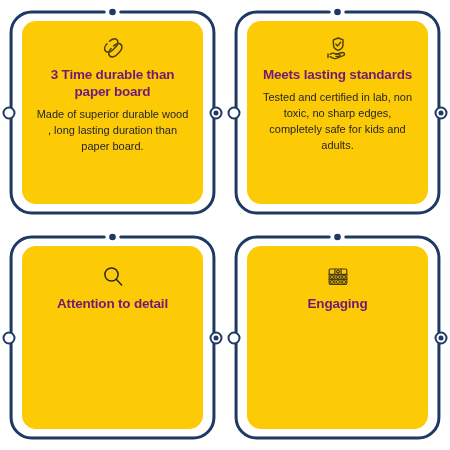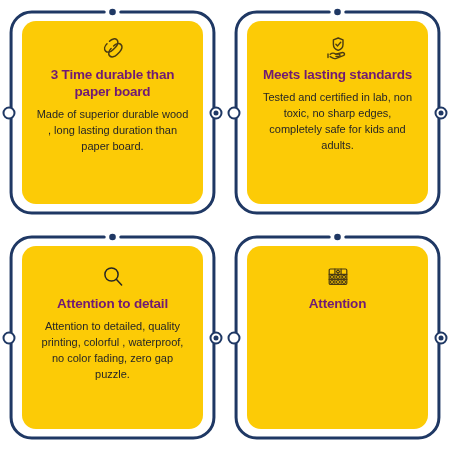--- a/index.html
+++ b/index.html
@@ -182,21 +182,20 @@
     <div class="panel">
       <div class="card-icon">
         <svg width="26" height="26" viewBox="0 0 26 26">
           <g fill="none" stroke="#262626" stroke-width="1.5" stroke-linecap="round" stroke-linejoin="round">
             <circle cx="11.5" cy="10.5" r="6.6"></circle>
             <path d="M16.3 15.3 L21.6 20.9"></path>
           </g>
         </svg>
       </div>
       <h3 class="card-title">Attention to detail</h3>
-      <p class="card-body">Attention to detailed, quality printing, colorful , waterproof, no color fading, zero gap puzzle.</p>
     </div>
   </div>
 
   <div class="card row2">
     <div class="frame">
       <svg viewBox="0 0 200 200" preserveAspectRatio="none" aria-hidden="true">
         <path d="M92,2 L22,2 A20,20 0 0 0 2,22 L2,178 A20,20 0 0 0 22,198 L178,198 A20,20 0 0 0 198,178 L198,22 A20,20 0 0 0 178,2 L108,2" fill="none" stroke="#1F3864" stroke-width="3" vector-effect="non-scaling-stroke" stroke-linecap="round"></path>
       </svg>
       <svg viewBox="0 0 200 200" preserveAspectRatio="none" style="position:absolute;left:0;top:0;" aria-hidden="true">
         <circle cx="100" cy="2" r="3.2" fill="#1F3864" vector-effect="non-scaling-stroke"></circle>
@@ -219,17 +218,17 @@
             <circle cx="7.0" cy="12.9" r="1.5"></circle>
             <circle cx="13.0" cy="12.9" r="1.5"></circle>
             <circle cx="19.0" cy="12.9" r="1.5"></circle>
             <circle cx="7.0" cy="18.0" r="1.5"></circle>
             <circle cx="13.0" cy="18.0" r="1.5"></circle>
             <circle cx="19.0" cy="18.0" r="1.5"></circle>
             <path d="M11.2 7.6 L13.0 5.9 L14.8 7.6 L13.0 9.3 Z"></path>
           </g>
         </svg>
       </div>
-      <h3 class="card-title">Attention</h3>
+      <h3 class="card-title">Engaging</h3>
     </div>
   </div>
 
 </div>
 
 </body></html>

